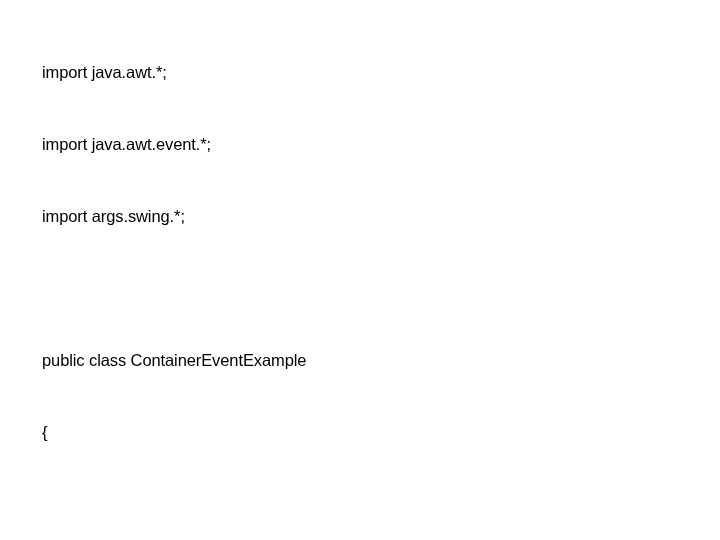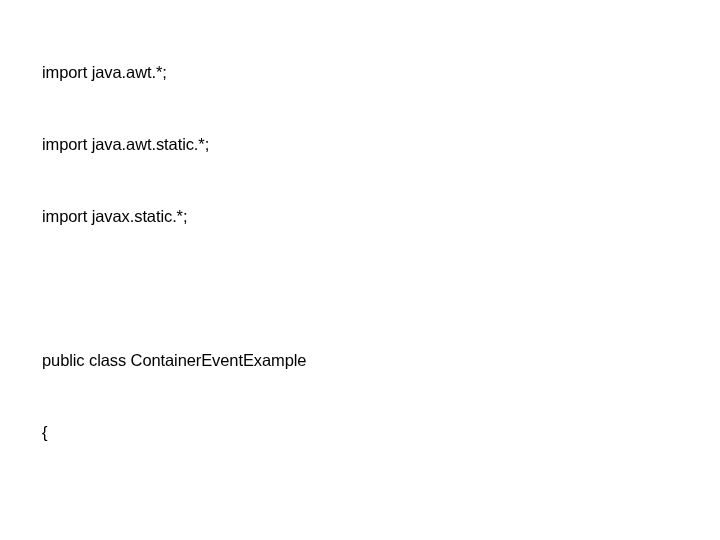--- a/index.html
+++ b/index.html
@@ -41,22 +41,22 @@
   .code-line.blank {
     height: 24px;
   }
 </style>
 </head>
 <body>
 
 <div id="slide">
   <div id="code-block">
     <span class="code-line">import java.awt.*;</span>
-    <span class="code-line">import java.awt.static.*;</span>
-    <span class="code-line">import javax.static.*;</span>
+    <span class="code-line">import java.awt.event.*;</span>
+    <span class="code-line">import args.swing.*;</span>
     <span class="code-line blank"></span>
     <span class="code-line">public class ContainerEventExample</span>
     <span class="code-line">{</span>
     
     
     
     
     
     
     

